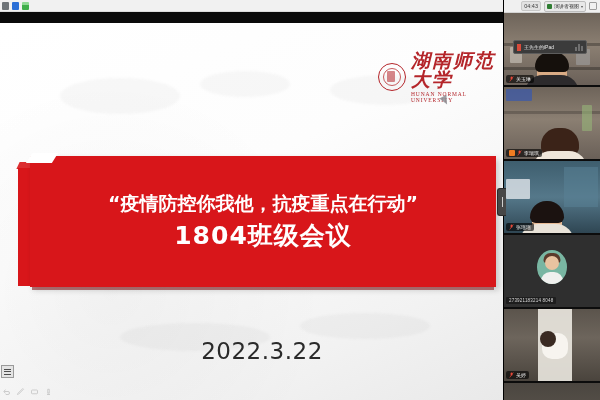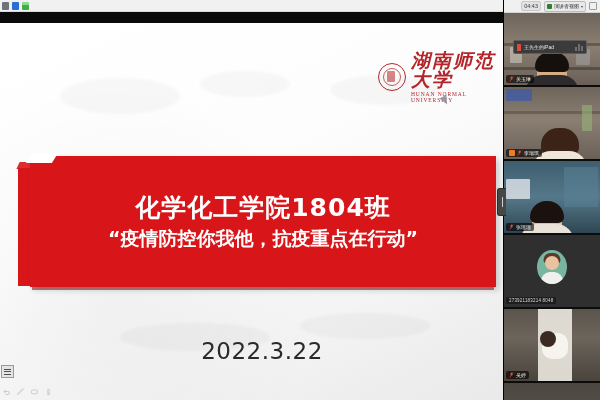--- a/index.html
+++ b/index.html
@@ -178,22 +178,22 @@
           <span class="logo-en">HUNAN NORMAL UNIVERSITY</span>
         </span>
       </div>
 
       <span class="cursor"></span>
 
       <div class="leftcol"></div>
 
       <div class="banner">
         <div class="banner-inner">
-          <div class="b-line l1">化学化工学院1804班</div>
           <div class="b-line l2">“疫情防控你我他，抗疫重点在行动”</div>
+          <div class="b-line l3">1804班级会议</div>
         </div>
       </div>
       <div class="banner-under"></div>
 
       <div class="date">2022.3.22</div>
 
       <div class="menu-chip">
         <span></span>
           <span></span>
           <span></span>

